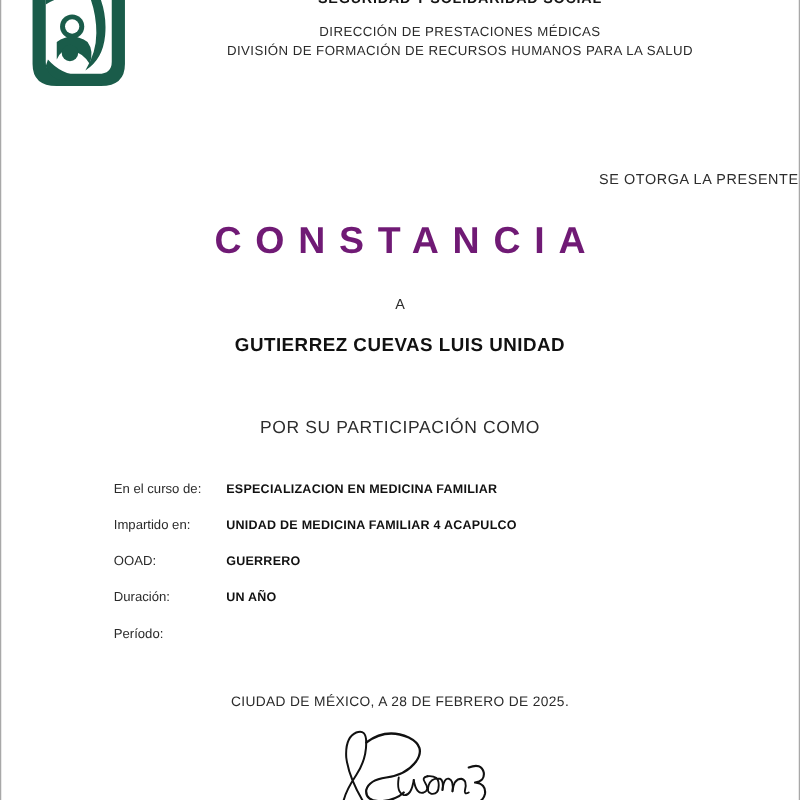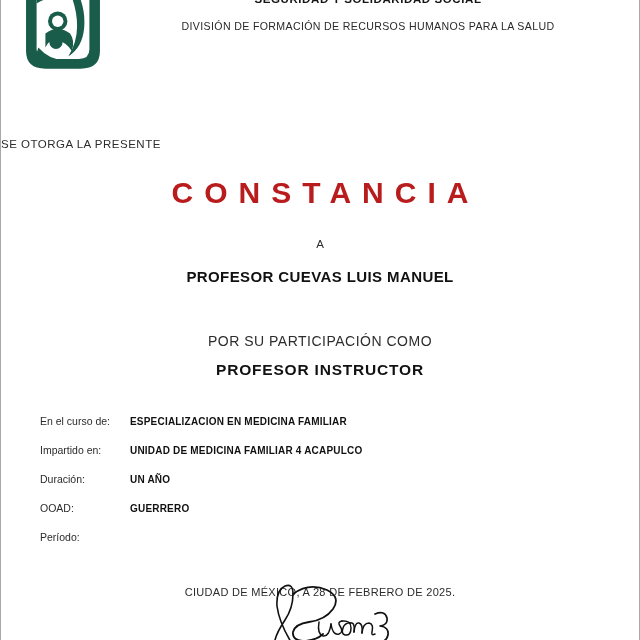--- a/index.html
+++ b/index.html
@@ -66,33 +66,33 @@
     font-weight: normal;
     letter-spacing: 0.35px;
     color: #2a2a2a;
     line-height: 14.6px;
     white-space: nowrap;
   }
 
   
   .intro {
     margin-top: 38px;
-    text-align: left;
+    text-align: right;
     font-size: 11.5px;
     letter-spacing: 0.5px;
     color: #2d2d2d;
   }
 
   .title {
     margin-top: 26px;
     text-align: center;
     font-size: 30px;
     font-weight: bold;
     letter-spacing: 11px;
-    color: #b91c1c;
+    color: #701a75;
     text-indent: 11px;
   }
 
   .preposition {
     margin-top: 28px;
     text-align: center;
     font-size: 11.5px;
     color: #2d2d2d;
   }
 
@@ -118,21 +118,21 @@
     text-align: center;
     font-size: 15.5px;
     font-weight: bold;
     letter-spacing: 0.8px;
     color: #111111;
   }
 
   
   .fields {
     margin-top: 36px;
-    padding-left: 39px;
+    padding-left: 90px;
   }
   .field-row {
     display: flex;
     align-items: baseline;
     height: 29px;
   }
   .field-label {
     width: 90px;
     flex: 0 0 90px;
     font-size: 10.5px;
@@ -198,57 +198,57 @@
           <circle cx="42" cy="64" r="7.5"></circle>
 
           <path d="M22 70 Q36 86 56 84 Q44 92 30 88 Q22 84 20 76 Z"></path>
         </g>
       </svg>
     </div>
 
     <div class="header-text">
       <div class="org-line">SEGURIDAD Y SOLIDARIDAD SOCIAL</div>
       <div class="dept-block">
+        <div class="dept-line">DIRECCIÓN DE PRESTACIONES MÉDICAS</div>
         <div class="dept-line">DIVISIÓN DE FORMACIÓN DE RECURSOS HUMANOS PARA LA SALUD</div>
       </div>
     </div>
   </div>
 
   <div class="intro">SE OTORGA LA PRESENTE</div>
 
   <div class="title">CONSTANCIA</div>
 
   <div class="preposition">A</div>
 
-  <div class="recipient">PROFESOR CUEVAS LUIS MANUEL</div>
+  <div class="recipient">GUTIERREZ CUEVAS LUIS UNIDAD</div>
 
   <div class="role-intro">POR SU PARTICIPACIÓN COMO</div>
 
-  <div class="role">PROFESOR INSTRUCTOR</div>
 
   <div class="fields">
 
     <div class="field-row">
       <div class="field-label">En el curso de:</div>
       <div class="field-value">ESPECIALIZACION EN MEDICINA FAMILIAR</div>
     </div>
 
     <div class="field-row">
       <div class="field-label">Impartido en:</div>
       <div class="field-value">UNIDAD DE MEDICINA FAMILIAR 4 ACAPULCO</div>
     </div>
 
     <div class="field-row">
+      <div class="field-label">OOAD:</div>
+      <div class="field-value">GUERRERO</div>
+    </div>
+
+    <div class="field-row">
       <div class="field-label">Duración:</div>
       <div class="field-value">UN AÑO</div>
-    </div>
-
-    <div class="field-row">
-      <div class="field-label">OOAD:</div>
-      <div class="field-value">GUERRERO</div>
     </div>
 
     <div class="field-row">
       <div class="field-label">Período:</div>
     </div>
 
   </div>
 
   <div class="place-date">CIUDAD DE MÉXICO, A 28 DE FEBRERO DE 2025.</div>
 

